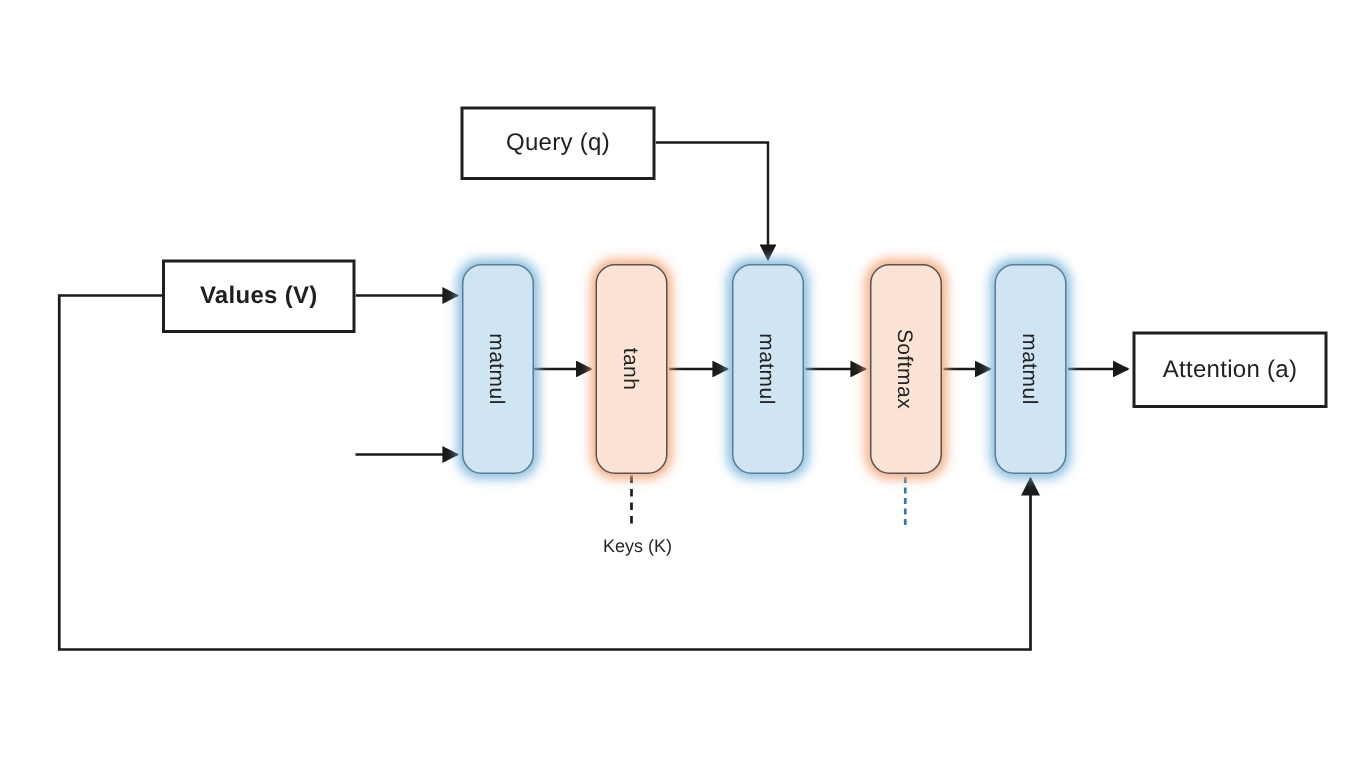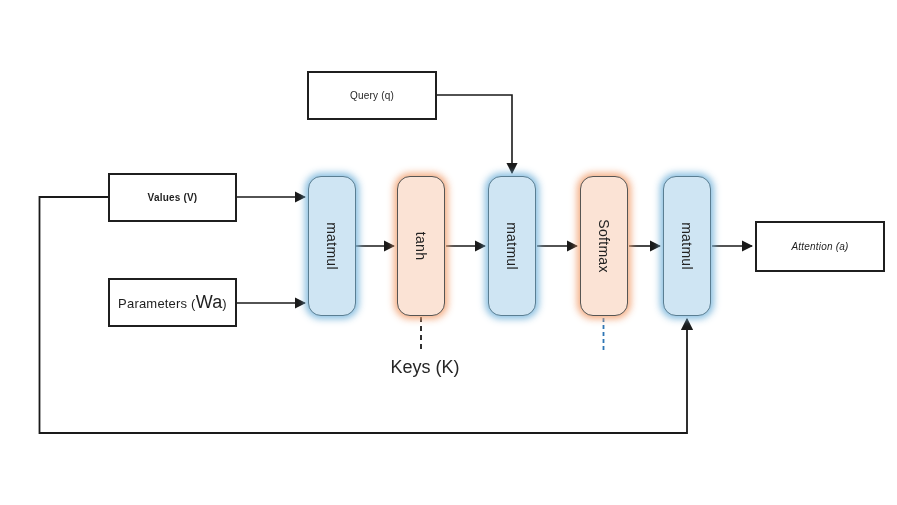--- a/index.html
+++ b/index.html
@@ -16,30 +16,30 @@
 
   svg.wires { position: absolute; inset: 0; width: 897px; height: 505px; }
 
   .rect-box {
     position: absolute;
     background: #ffffff;
     border: 2px solid #1f1f1f;
     display: flex;
     align-items: center;
     justify-content: center;
-    font-size: 10px;
+    font-size: 16px;
     letter-spacing: .2px;
     z-index: 2;
   }
   .rect-box .math { font-size: 18px; line-height: 14px; }
 
   .box-query      { left: 307px; top: 71px;  width: 130px; height: 49px; }
   .box-values     { left: 108px; top: 173px; width: 129px; height: 49px; font-weight: bold; }
   .box-parameters { left: 108px; top: 278px; width: 129px; height: 49px; font-size: 13px; }
-  .box-attention  { left: 755px; top: 221px; width: 130px; height: 51px; font-style: italic; }
+  .box-attention  { left: 755px; top: 221px; width: 130px; height: 51px; }
 
   .pill {
     position: absolute;
     top: 176px;
     width: 48px;
     height: 140px;
     border-radius: 13px;
     display: flex;
     align-items: center;
     justify-content: center;
@@ -63,21 +63,21 @@
     color: #222;
   }
   .pill-1 { left: 308px; }
   .pill-2 { left: 397px; }
   .pill-3 { left: 488px; }
   .pill-4 { left: 580px; }
   .pill-5 { left: 663px; }
 
   .anno {
     position: absolute;
-    font-size: 18px;
+    font-size: 12px;
     color: #262626;
     z-index: 2;
   }
   .anno-keys { left: 385px; top: 357px; width: 80px; text-align: center; }
   .anno-weights { left: 571px; top: 356px; line-height: 21px; text-align: left; }
 </style>
 </head>
 <body>
 
 <div class="canvas">
@@ -113,25 +113,20 @@
   </svg>
 
   <div class="rect-box box-query">
     <span>Query (q)</span>
   </div>
 
   <div class="rect-box box-values">
     <span>Values (V)</span>
   </div>
 
-  <div class="rect-box box-parameters">
-    <span>
-      <span>Parameters (</span><span class="math">Wa</span><span>)</span>
-    </span>
-  </div>
 
   <div class="rect-box box-attention">
     <span>Attention (a)</span>
   </div>
 
   <div class="pill blue pill-1">
     <span class="vlabel">matmul</span>
   </div>
   <div class="pill orange pill-2">
     <span class="vlabel">tanh</span>

